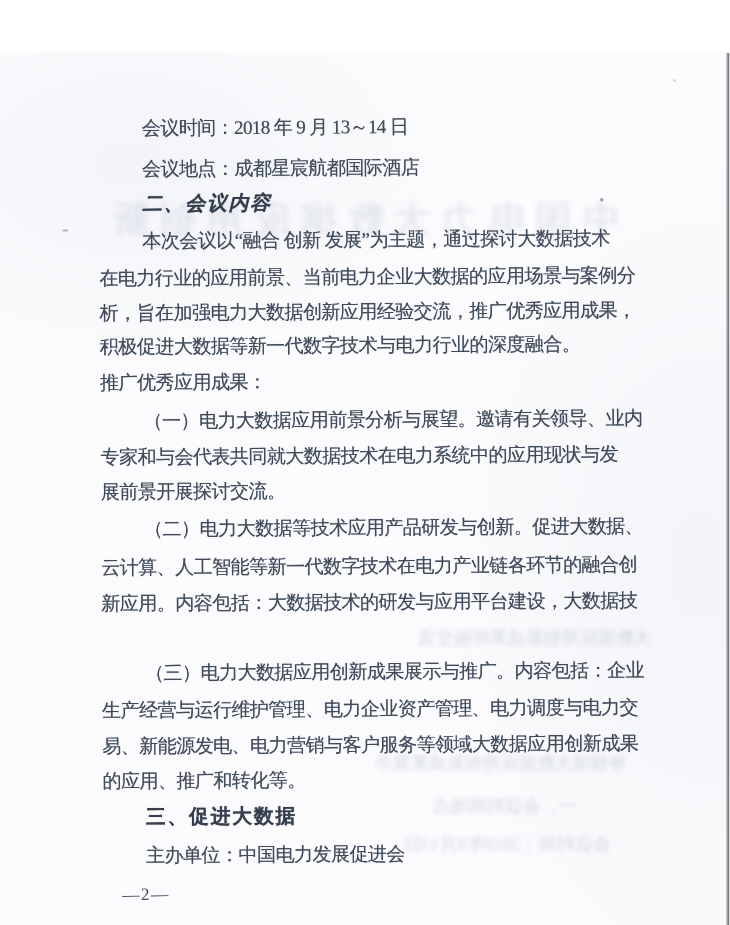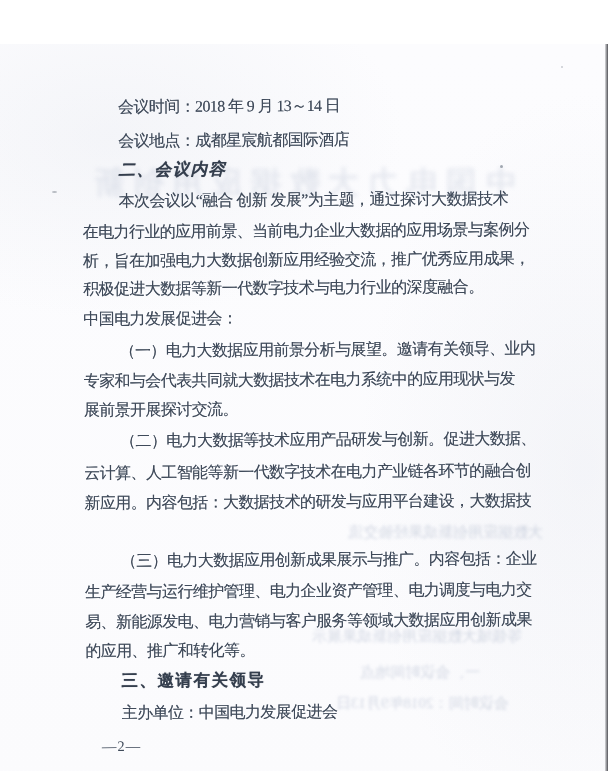--- a/index.html
+++ b/index.html
@@ -76,32 +76,32 @@
     </div>
 
   <div class="content">
       <div class="line indent" style="top: 52px;">会议时间：2018 年 9 月 13～14 日</div>
       <div class="line indent" style="top: 86px;">会议地点：成都星宸航都国际酒店</div>
       <div class="line heading" style="top: 114px; font-style: italic;">二、会议内容</div>
       <div class="line indent" style="top: 146px;">本次会议以“融合 创新 发展”为主题，通过探讨大数据技术</div>
       <div class="line flush" style="top: 177px;">在电力行业的应用前景、当前电力企业大数据的应用场景与案例分</div>
       <div class="line flush" style="top: 206px;">析，旨在加强电力大数据创新应用经验交流，推广优秀应用成果，</div>
       <div class="line flush" style="top: 234px;">积极促进大数据等新一代数字技术与电力行业的深度融合。</div>
-      <div class="line flush" style="top: 264px;">中国电力发展促进会：</div>
+      <div class="line flush" style="top: 264px;">推广优秀应用成果：</div>
       <div class="line indent" style="top: 296px;">（一）电力大数据应用前景分析与展望。邀请有关领导、业内</div>
       <div class="line flush" style="top: 326px;">专家和与会代表共同就大数据技术在电力系统中的应用现状与发</div>
       <div class="line flush" style="top: 355px; text-align: center;">展前景开展探讨交流。</div>
       <div class="line indent" style="top: 386px;">（二）电力大数据等技术应用产品研发与创新。促进大数据、</div>
       <div class="line flush" style="top: 418px;">云计算、人工智能等新一代数字技术在电力产业链各环节的融合创</div>
       <div class="line flush" style="top: 448px;">新应用。内容包括：大数据技术的研发与应用平台建设，大数据技</div>
       <div class="line indent" style="top: 506px;">（三）电力大数据应用创新成果展示与推广。内容包括：企业</div>
       <div class="line flush" style="top: 537px;">生产经营与运行维护管理、电力企业资产管理、电力调度与电力交</div>
       <div class="line flush" style="top: 567px;">易、新能源发电、电力营销与客户服务等领域大数据应用创新成果</div>
       <div class="line flush" style="top: 596px;">的应用、推广和转化等。</div>
-      <div class="line heading" style="top: 625px;">三、邀请有关领导</div>
+      <div class="line heading" style="top: 625px;">三、促进大数据</div>
       <div class="line indent" style="top: 658px;">主办单位：中国电力发展促进会</div>
     </div>
 
   <div class="page-number">—2—</div>
 
   <div>
       <div class="speck" style="left: 500px; top: 121px; width: 3px; height: 3px; background: rgba(90, 100, 115, 0.55);"></div>
       <div class="speck" style="left: 52px; top: 147px; width: 5px; height: 2px; background: rgba(120, 128, 140, 0.5);"></div>
       <div class="speck" style="left: 400px; top: 734px; width: 3px; height: 3px; background: rgba(130, 135, 145, 0.5);"></div>
       <div class="speck" style="left: 561px; top: 22px; width: 2px; height: 2px; background: rgba(150, 155, 165, 0.5);"></div>

